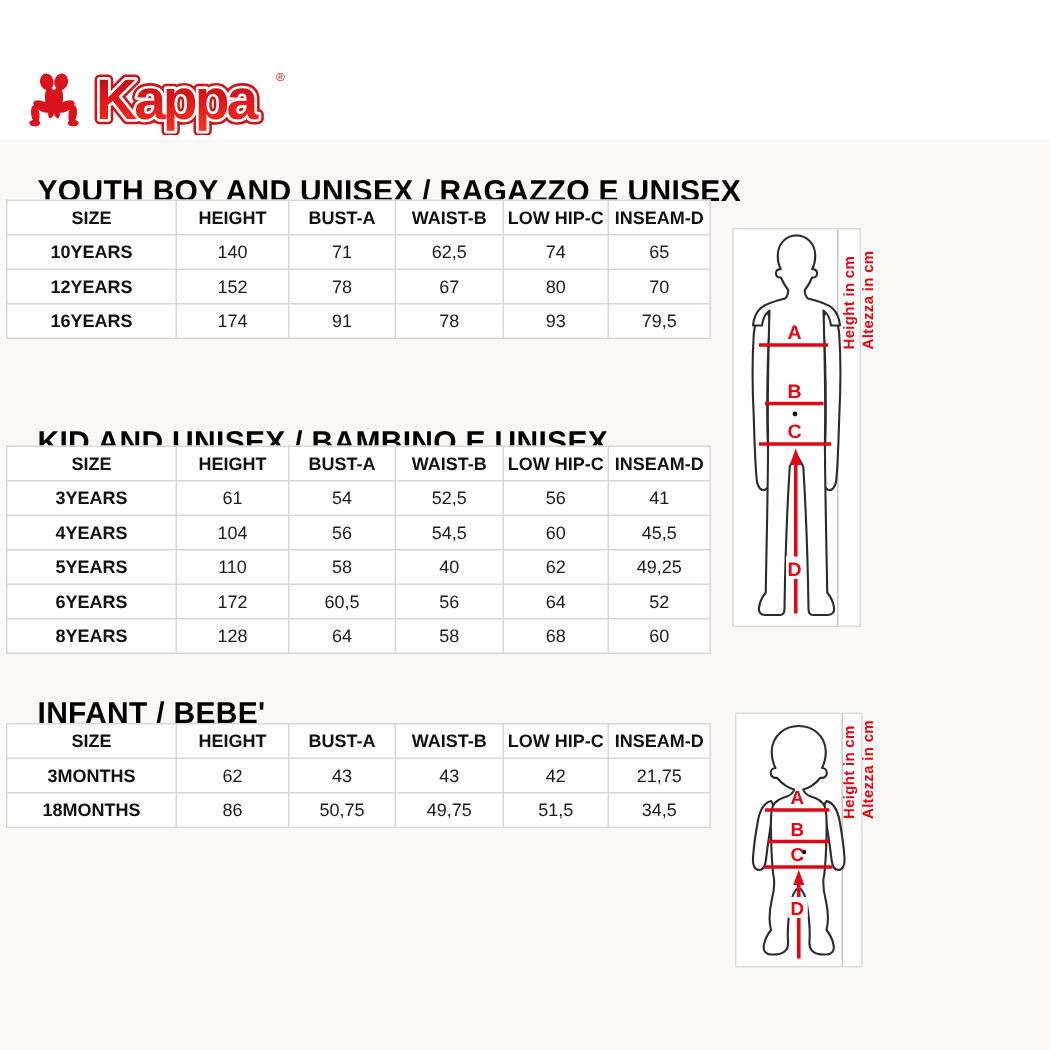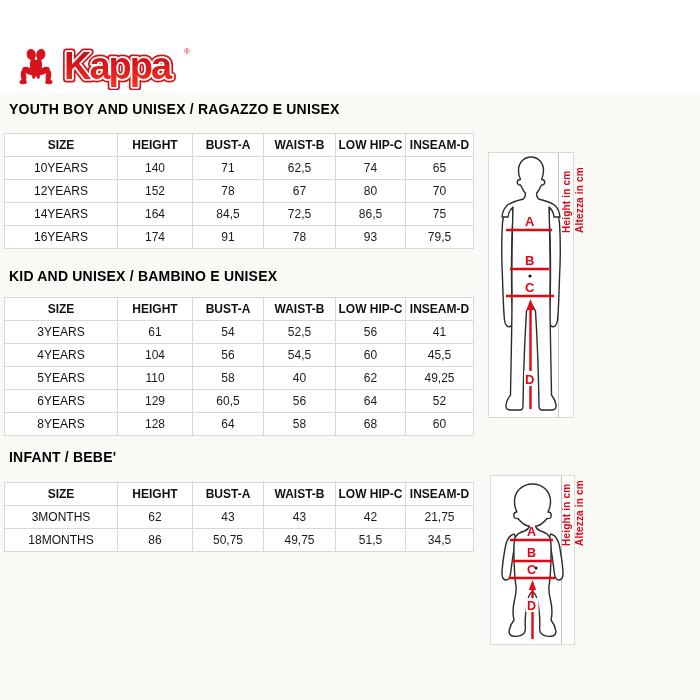--- a/index.html
+++ b/index.html
@@ -6,34 +6,34 @@
   body{
     width:700px;height:700px;position:relative;overflow:hidden;
     background:#ffffff;
     font-family:"Liberation Sans", sans-serif;
     color:#1b1b1b;
   }
   .band{position:absolute;left:0;top:93px;width:700px;height:607px;background:#fbf9f6;}
   .logo{position:absolute;left:14px;top:42px;width:180px;height:48px;display:flex;align-items:flex-end;}
   .logo .omini{margin-right:2px;margin-bottom:3px;}
   .section-title{
-    position:absolute;left:9px;margin:0;
-    font-size:14px;font-weight:bold;letter-spacing:.2px;color:#000;white-space:nowrap;
+    position:absolute;left:9px;margin:16px;
+    font-size:20px;font-weight:bold;letter-spacing:.2px;color:#000;white-space:nowrap;
   }
   .sizes-table{
     position:absolute;left:4px;border-collapse:collapse;table-layout:fixed;width:470px;
     background:#fff;
     padding-left:28px;
   }
   .sizes-table th,.sizes-table td{
     border:1px solid #d8d8d8;height:22px;padding:0;text-align:center;vertical-align:middle;
     font-size:12px;background:#fff;
   }
   .sizes-table th{font-weight:bold;color:#111;}
-  .sizes-table td.size{font-weight:normal;color:#111;}
+  .sizes-table td.size{font-weight:bold;color:#111;}
   .sizes-table col.c0{width:113px}.sizes-table col.c1{width:75px}
   .sizes-table col.c2{width:71px}.sizes-table col.c3{width:72px}
   .sizes-table col.c4{width:70px}.sizes-table col.c5{width:68px}
   .fig-box{position:absolute;background:#fff;border:1px solid #dcdad6;}
   .fig-box svg{display:block;}
   .vlabel{
     position:absolute;height:12px;line-height:12px;white-space:nowrap;
     font-size:10px;font-weight:bold;color:#e30613;letter-spacing:.2px;
     transform-origin:0 0;transform:rotate(-90deg);
   }
@@ -112,28 +112,20 @@
       </tr>
       <tr>
         <td class="size">12YEARS</td>
         <td class="num">152</td>
         <td class="num">78</td>
         <td class="num">67</td>
         <td class="num">80</td>
         <td class="num">70</td>
       </tr>
       <tr>
-        <td class="size">14YEARS</td>
-        <td class="num">164</td>
-        <td class="num">84,5</td>
-        <td class="num">72,5</td>
-        <td class="num">86,5</td>
-        <td class="num">75</td>
-      </tr>
-      <tr>
         <td class="size">16YEARS</td>
         <td class="num">174</td>
         <td class="num">91</td>
         <td class="num">78</td>
         <td class="num">93</td>
         <td class="num">79,5</td>
       </tr>
     </tbody>
   </table>
 
@@ -177,21 +169,21 @@
       <tr>
         <td class="size">5YEARS</td>
         <td class="num">110</td>
         <td class="num">58</td>
         <td class="num">40</td>
         <td class="num">62</td>
         <td class="num">49,25</td>
       </tr>
       <tr>
         <td class="size">6YEARS</td>
-        <td class="num">129</td>
+        <td class="num">172</td>
         <td class="num">60,5</td>
         <td class="num">56</td>
         <td class="num">64</td>
         <td class="num">52</td>
       </tr>
       <tr>
         <td class="size">8YEARS</td>
         <td class="num">128</td>
         <td class="num">64</td>
         <td class="num">58</td>

